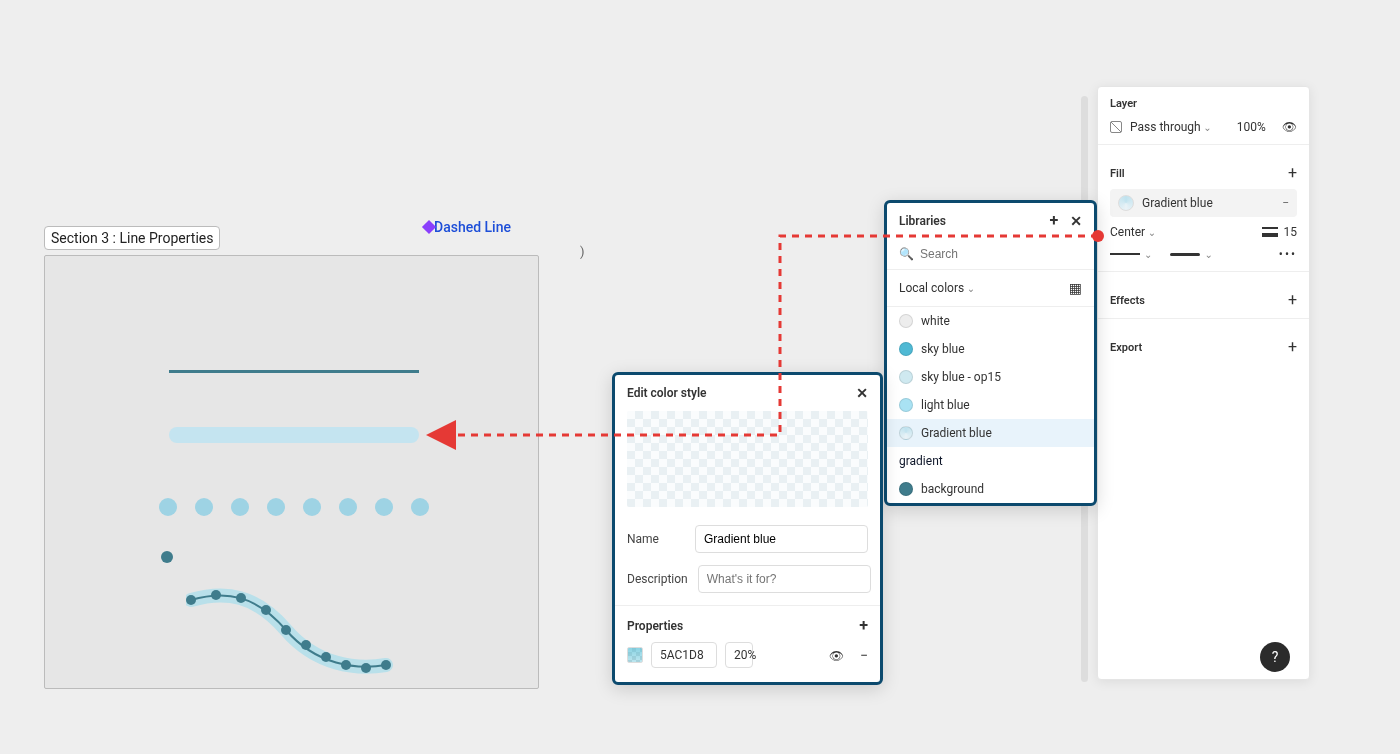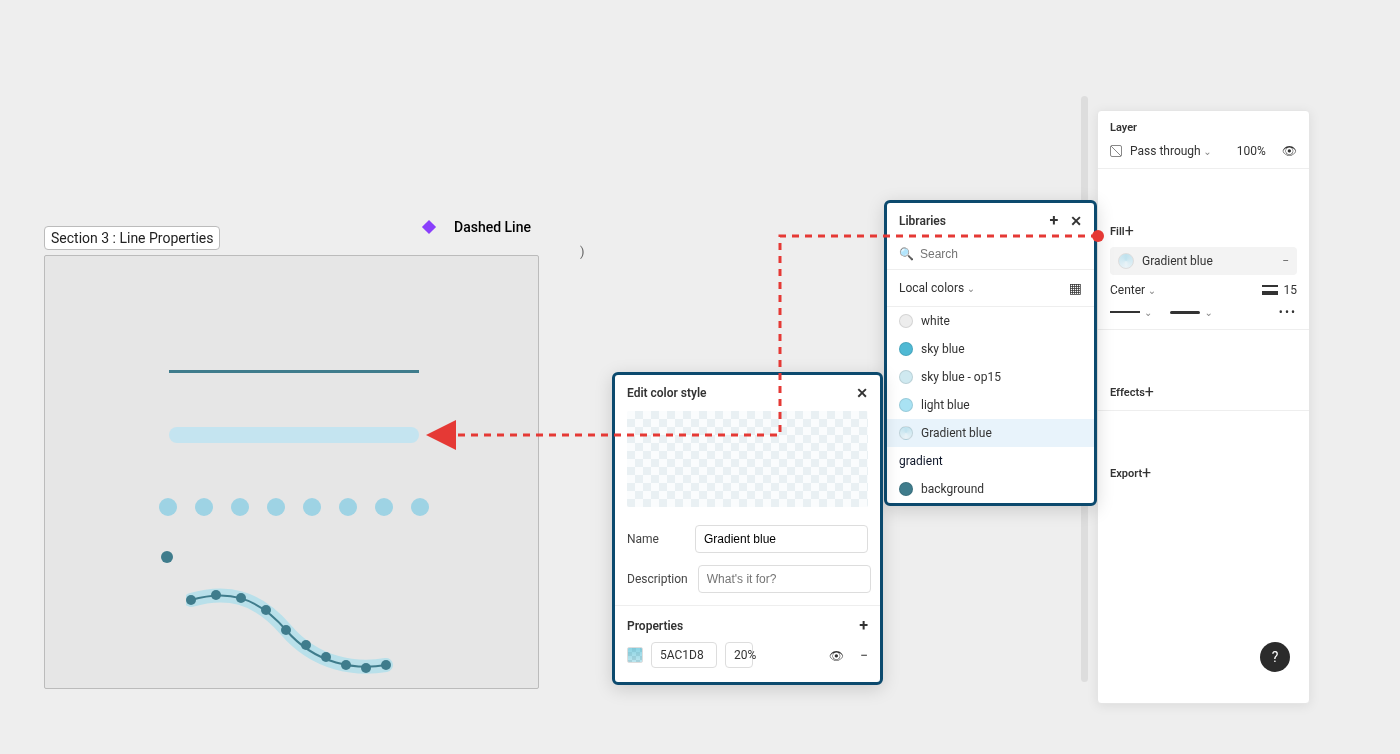--- a/index.html
+++ b/index.html
@@ -21,26 +21,26 @@
     background: #fff;
     border: 1px solid #bbb;
     border-radius: 4px;
     padding: 3px 6px;
     font-size: 14px;
     color: #222;
   }
   .top-tag {
     position: absolute;
     left: 424px; top: 219px;
-    color: #000000;
+    color: #1d4ed8;
     font-size: 14px;
     font-weight: 500;
     display: flex;
     align-items: center;
-    gap: 20px;
+    gap: 0;
   }
   .top-tag .diamond {
     width: 10px; height: 10px;
     background: #8a3ffc;
     transform: rotate(45deg);
     display: inline-block;
   }
   .canvas-frame {
     position: absolute;
     left: 44px; top: 255px;
@@ -186,45 +186,44 @@
     padding: 7px 12px;
     cursor: pointer;
   }
   .color-list .item.sel { background:#e8f3fb; }
   .chip { width:14px; height:14px; border-radius:50%; border:1px solid rgba(0,0,0,.1); flex:none; }
   .group-label { padding: 7px 12px; color:#0f172a; font-size:12px; }
 
   
   .right-panel {
     position: absolute;
-    right: 90px; top: 110px;
+    right: 90px; top: 86px;
     width: 213px; height: 594px;
     background: #fff;
     border: 1px solid #e5e5e5;
     border-radius: 4px;
     box-shadow: 0 2px 12px rgba(0,0,0,.08);
     display: flex;
     flex-direction: column;
-    gap: 44px;
   }
   .panel-section {
     border-bottom: 1px solid #eee;
     padding: 10px 12px;
   }
   .panel-title { font-size:11px; font-weight:600; color:#333; }
   .layer-row { display:flex; align-items:center; gap:8px; margin-top:10px; }
   .blend-ico {
     width:12px;height:12px;display:inline-block;
     border:1px solid #888;border-radius:2px;
     background: linear-gradient(45deg,transparent 49%,#888 49%,#888 51%,transparent 51%);
   }
   .perc { margin-left:auto; font-size:12px; }
   .mini-chevron::after { content:" ⌄"; color:#888; font-size:10px; }
 
-  .fill-head { display:flex; align-items:center; }
+  .fill-head { display:flex; justify-content:space-between; align-items:center;margin-top:10px; }
   .style-pill {
     display:flex; align-items:center; gap:8px;
     background:#f3f3f3; border-radius:4px; padding:6px 8px; margin-top:8px;
   }
   .grad-chip {
     width:16px;height:16px;border-radius:50%;
     background: conic-gradient(#bfe2ee, #eaf3f7, #bfe2ee);
     border:1px solid #ddd;
   }
   .stroke-row { display:flex; align-items:center; gap:8px; margin-top:8px;}

